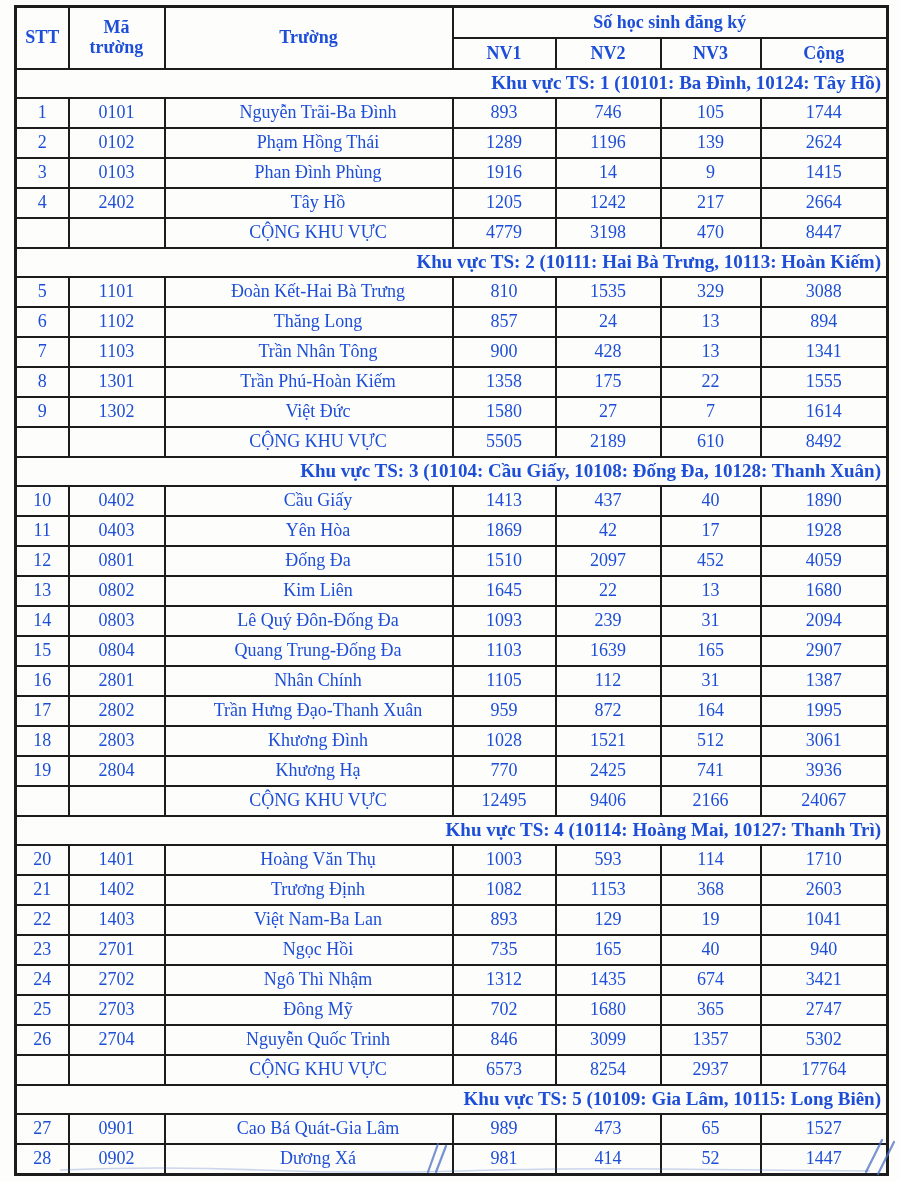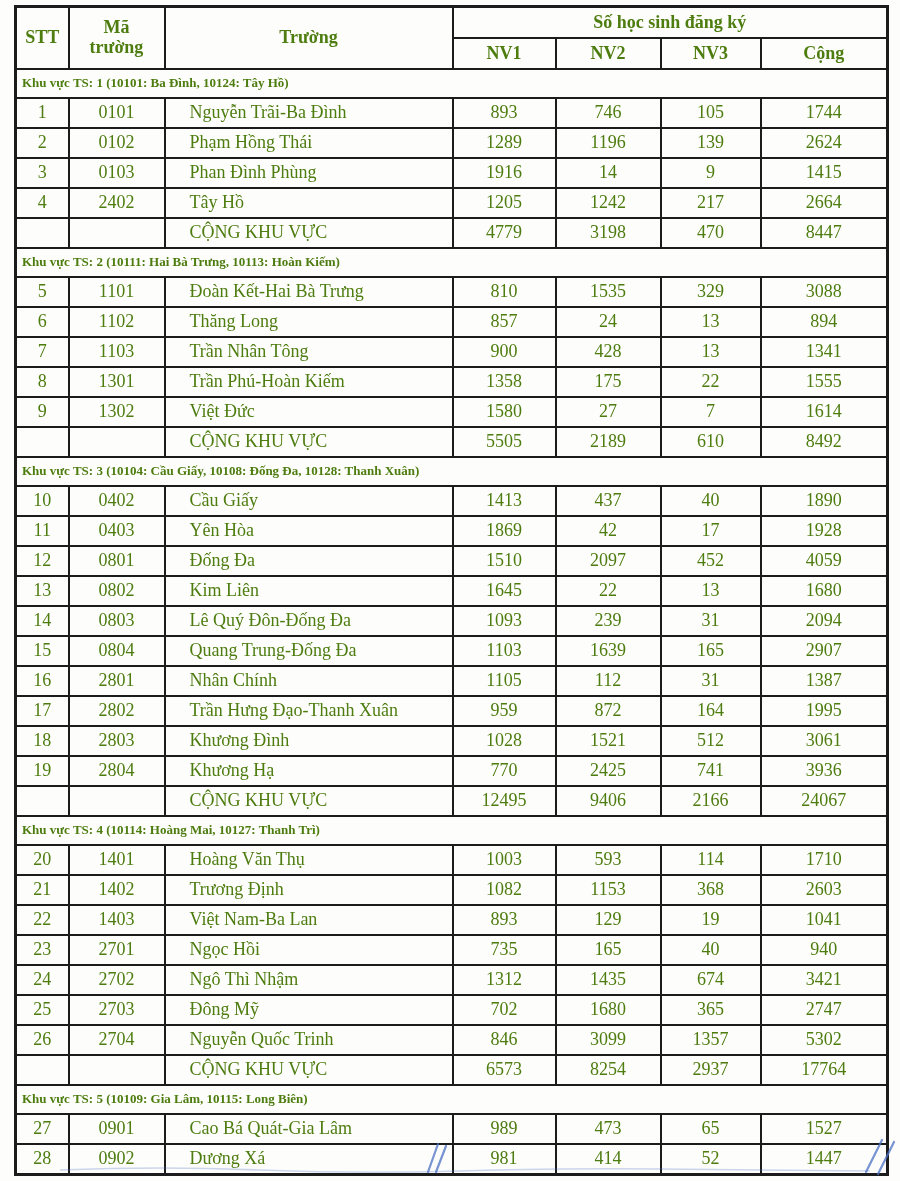--- a/index.html
+++ b/index.html
@@ -2,21 +2,21 @@
 <html><head>
 <meta charset="utf-8">
 <style>
   html, body { margin: 0; padding: 0; background: #ffffff; }
   .page {
     position: relative;
     width: 900px;
     height: 1181px;
     background: #fdfdfb;
     font-family: "Liberation Serif", "DejaVu Serif", serif;
-    color: #4d7c0f;
+    color: #1d4ed8;
     overflow: hidden;
   }
   table.reg-table {
     position: absolute;
     left: 14px;
     top: 5px;
     width: 872px;
     border-collapse: collapse;
     table-layout: fixed;
   }
@@ -32,27 +32,27 @@
     white-space: nowrap;
   }
   thead th {
     font-weight: bold;
     text-align: center;
     height: 29px;
     font-size: 18px;
   }
   td.section-title {
     font-weight: bold;
-    text-align: left;
+    text-align: right;
     height: 27px;
-    font-size: 13px;
+    font-size: 19px;
   }
   tbody td { height: 28px; }
   .c-center { text-align: center; }
-  .c-left { text-align: left; padding-left: 24px; }
+  .c-left { text-align: center; padding-left: 24px; }
   .pen-mark { position: absolute; pointer-events: none; }
 </style>
 </head>
 <body>
 
 <div class="page">
 
   <table class="reg-table">
     <colgroup>
       <col style="width:53px">

